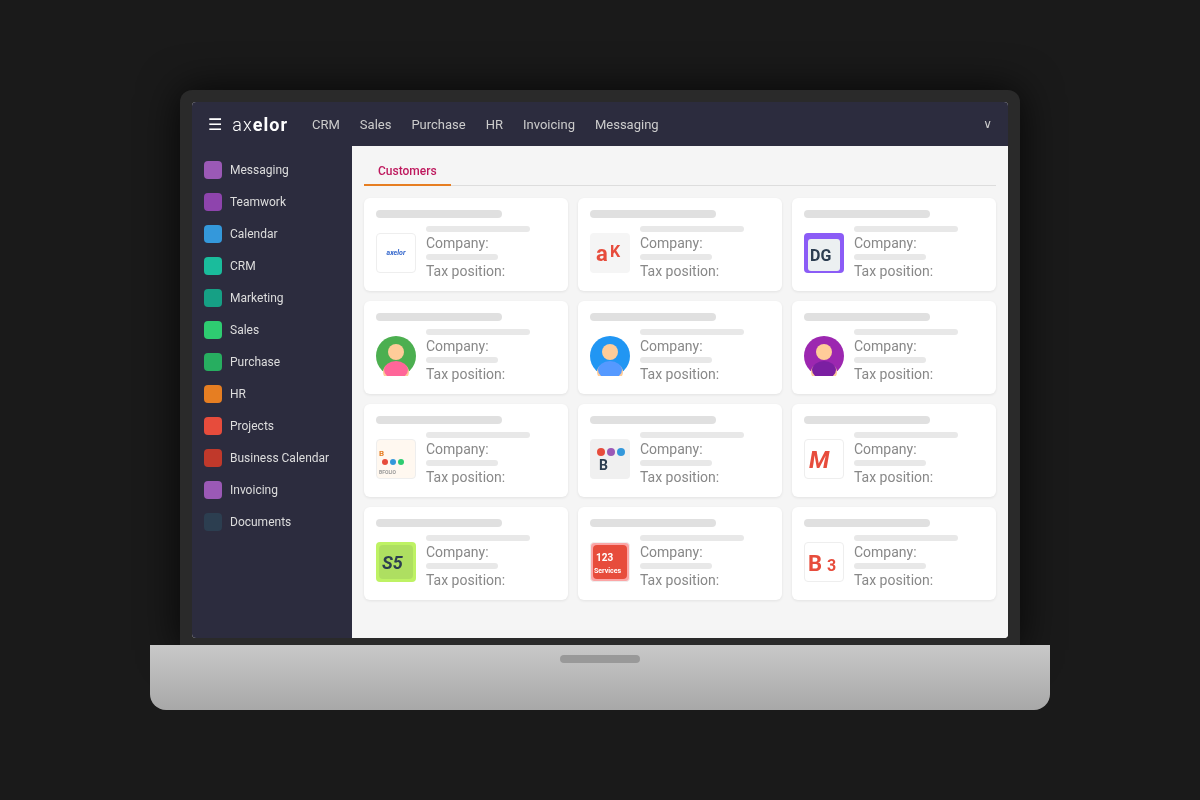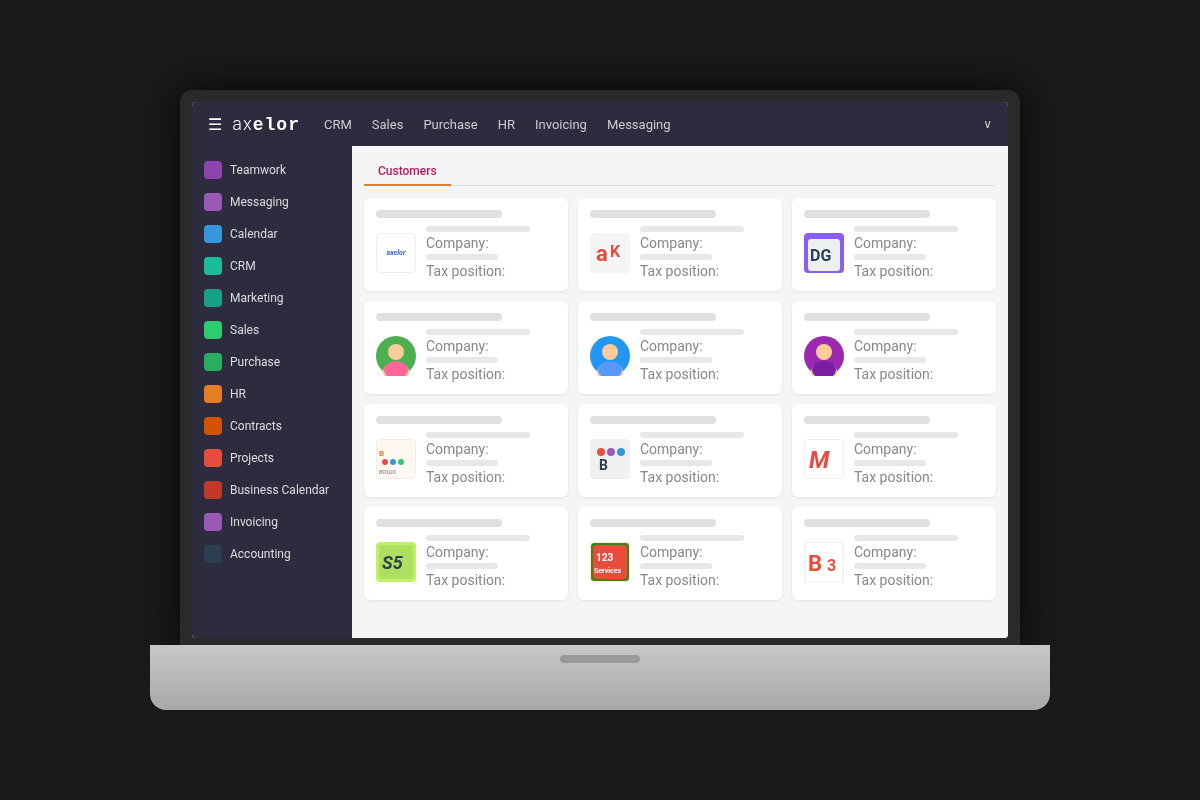--- a/index.html
+++ b/index.html
@@ -89,21 +89,20 @@
     .brand-logo {
       color: #fff;
       font-size: 18px;
       font-weight: 300;
       letter-spacing: 1px;
       margin-right: 24px;
     }
 
     .brand-logo span {
       font-weight: 700;
-      font-family: Liberation Mono, monospace;
     }
 
     .nav-items {
       display: flex;
       gap: 20px;
       flex: 1;
     }
 
     .nav-item {
       color: #ccc;
@@ -269,28 +268,28 @@
             <span class="nav-item">Invoicing</span>
             <span class="nav-item">Messaging</span>
           </div>
           <span class="nav-chevron">∨</span>
         </div>
 
         <div class="content-area">
 
           <div class="sidebar">
             <div class="sidebar-item">
+              <div class="sidebar-icon" style="background:#9b59b6;"></div>
+              <span>Messaging</span>
+            </div>
+            <div class="sidebar-item">
               <div class="sidebar-icon" style="background:#8e44ad;"></div>
               <span>Teamwork</span>
             </div>
             <div class="sidebar-item">
-              <div class="sidebar-icon" style="background:#9b59b6;"></div>
-              <span>Messaging</span>
-            </div>
-            <div class="sidebar-item">
               <div class="sidebar-icon" style="background:#3498db;"></div>
               <span>Calendar</span>
             </div>
             <div class="sidebar-item">
               <div class="sidebar-icon" style="background:#1abc9c;"></div>
               <span>CRM</span>
             </div>
             <div class="sidebar-item">
               <div class="sidebar-icon" style="background:#16a085;"></div>
               <span>Marketing</span>
@@ -301,38 +300,34 @@
             </div>
             <div class="sidebar-item">
               <div class="sidebar-icon" style="background:#27ae60;"></div>
               <span>Purchase</span>
             </div>
             <div class="sidebar-item">
               <div class="sidebar-icon" style="background:#e67e22;"></div>
               <span>HR</span>
             </div>
             <div class="sidebar-item">
-              <div class="sidebar-icon" style="background:#d35400;"></div>
-              <span>Contracts</span>
-            </div>
-            <div class="sidebar-item">
               <div class="sidebar-icon" style="background:#e74c3c;"></div>
               <span>Projects</span>
             </div>
             <div class="sidebar-item">
               <div class="sidebar-icon" style="background:#c0392b;"></div>
               <span>Business Calendar</span>
             </div>
             <div class="sidebar-item">
               <div class="sidebar-icon" style="background:#9b59b6;"></div>
               <span>Invoicing</span>
             </div>
             <div class="sidebar-item">
               <div class="sidebar-icon" style="background:#2c3e50;"></div>
-              <span>Accounting</span>
+              <span>Documents</span>
             </div>
           </div>
 
           <div class="main-content">
             <div class="page-tabs">
               <div class="page-tab active">Customers</div>
             </div>
 
             <div class="cards-grid">
 
@@ -519,21 +514,21 @@
                     <span class="card-label">Company:</span>
                     <div class="card-info-bar short"></div>
                     <span class="card-label">Tax position:</span>
                   </div>
                 </div>
               </div>
 
               <div class="customer-card">
                 <div class="card-name-bar"></div>
                 <div class="card-body">
-                  <div class="card-logo" style="background:#4d7c0f;border:1px solid #eee;">
+                  <div class="card-logo" style="background:#fca5a5;border:1px solid #eee;">
                     <svg width="38" height="38" viewBox="0 0 38 38">
                       <rect x="2" y="2" width="34" height="34" rx="4" fill="#e74c3c"></rect>
                       <text x="5" y="18" font-size="10" font-weight="bold" fill="#fff">123</text>
                       <text x="3" y="30" font-size="7" fill="#fff">Services</text>
                     </svg>
                   </div>
                   <div class="card-info">
                     <div class="card-info-bar"></div>
                     <span class="card-label">Company:</span>
                     <div class="card-info-bar short"></div>

